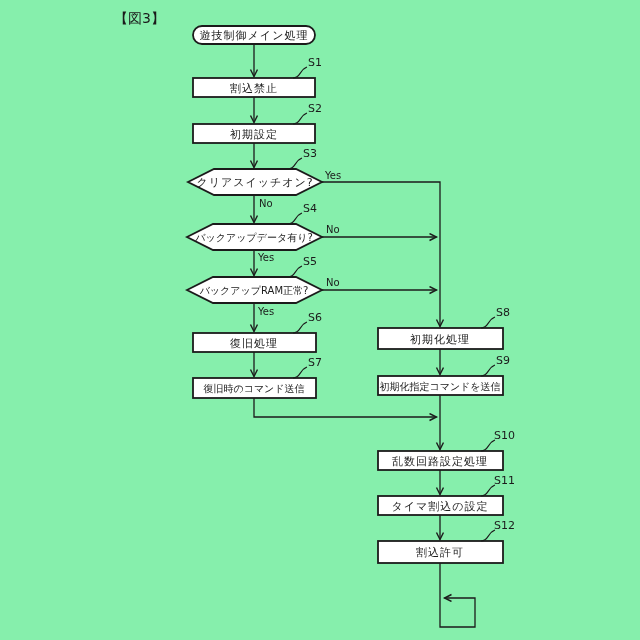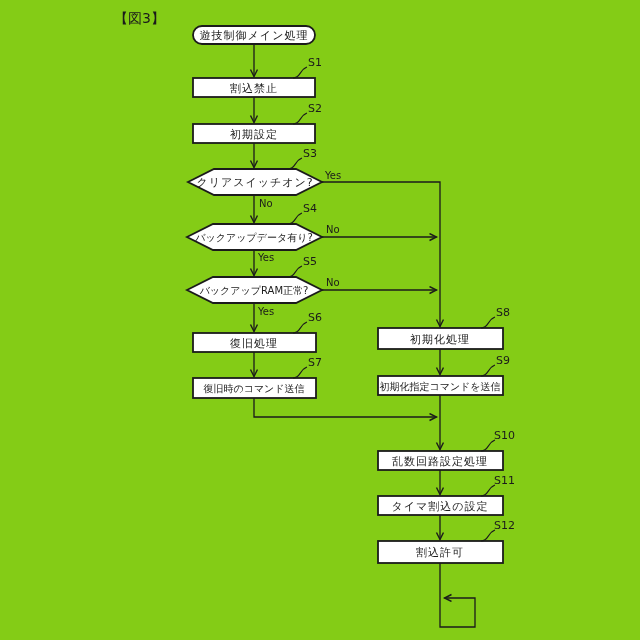--- a/index.html
+++ b/index.html
@@ -4,21 +4,21 @@
 <style>
   html, body {
     margin: 0;
     padding: 0;
     background: #ffffff;
   }
   .stage {
     position: relative;
     width: 640px;
     height: 640px;
-    background: #84cc16;
+    background: #86efac;
     font-family: "DejaVu Sans", sans-serif;
   }
   svg { display: block; }
   .shape {
     stroke: #1b1b1b;
     stroke-width: 1.8;
     fill: #ffffff;
   }
   .connector {
     stroke: #1b1b1b;

